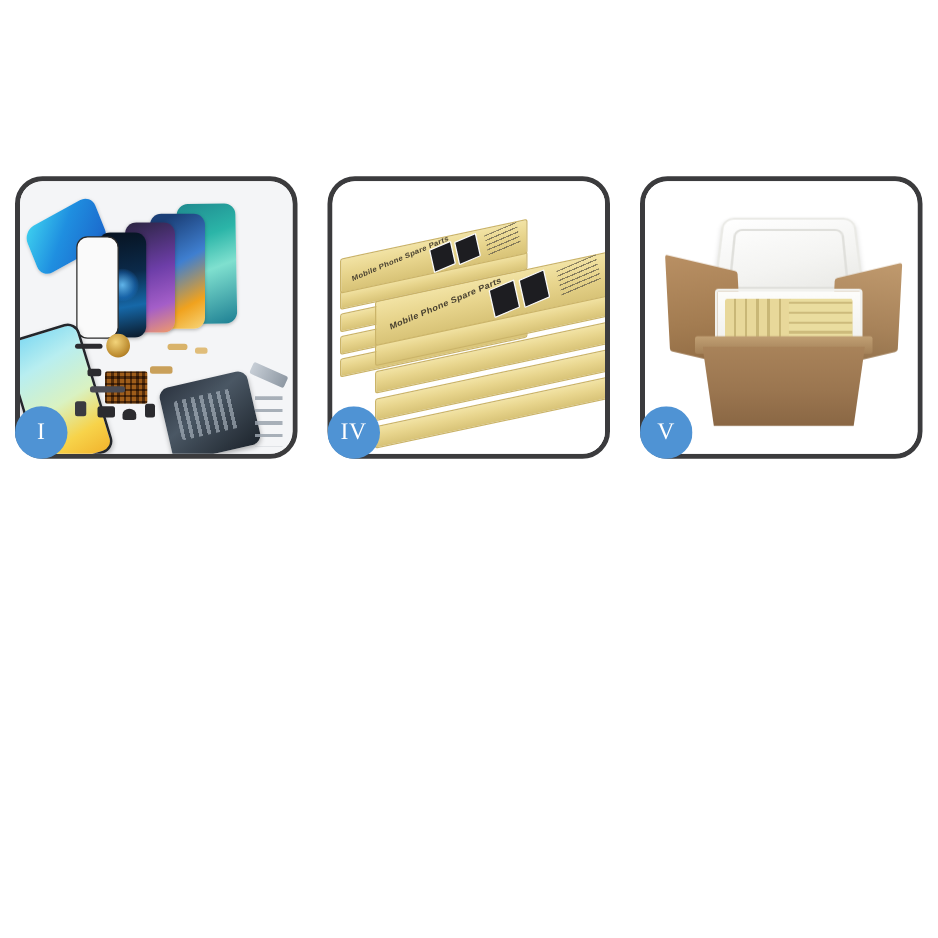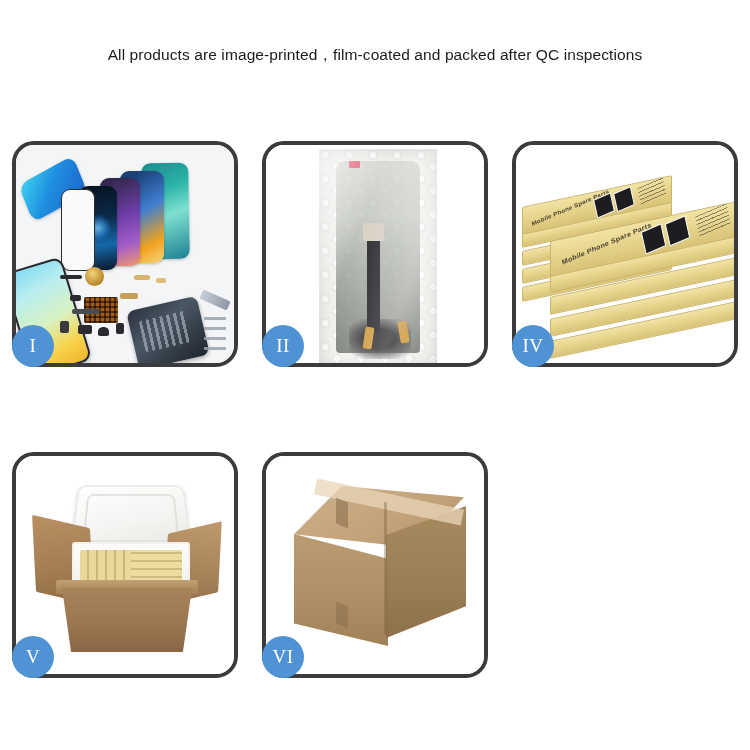--- a/index.html
+++ b/index.html
@@ -418,21 +418,20 @@
             background: rgba(120,95,62,.45); transform: skewY(22deg); }
   .seam-b { position:absolute; left: 70px; top: 148px; width: 12px; height: 22px;
             background: rgba(120,95,62,.35); transform: skewY(22deg); }
   .seam-c { position:absolute; left: 118px; top: 46px; width: 3px; height: 132px;
             background: rgba(110,88,58,.35); }
 </style>
 </head>
 <body>
 
 <div class="header">
-  <p class="page-subtitle">All products are image-printed，film-coated and packed after QC inspections</p>
 </div>
 
 <div class="grid">
 
   <div class="panel">
     <div class="panel-inner p1">
       <div class="ph-blue-flat"></div>
       <div class="ph ph-e"></div>
       <div class="ph ph-d"></div>
       <div class="ph ph-c"></div>
@@ -451,34 +450,20 @@
       <div class="chip c7"></div>
       <div class="chip c8"></div>
       <div class="chip c9"></div>
       <div class="chip c10"></div>
       <div class="tweezer"></div>
       <div class="screwline"></div>
     </div>
     <div class="badge">I</div>
   </div>
 
-  <div class="panel">
-    <div class="panel-inner p2">
-      <div class="bubblebag">
-        <div class="screen-in-bag"></div>
-        <div class="pinklabel"></div>
-        <div class="darkblob"></div>
-        <div class="flex-cable"></div>
-        <div class="conn k1"></div>
-        <div class="conn k2"></div>
-        <div class="bag-sheen"></div>
-      </div>
-    </div>
-    <div class="badge">II</div>
-  </div>
 
 
   <div class="panel">
     <div class="panel-inner p4">
       <div class="stack">
         <div class="gbox gb-l4"></div>
         <div class="gbox gb-l3"></div>
         <div class="gbox gb-l2"></div>
         <div class="gbox gb-l1"></div>
         <div class="gbox gb-a">
@@ -510,26 +495,14 @@
       <div class="foamtray">
         <div class="goldfill"></div>
         <div class="goldfill2"></div>
       </div>
       <div class="cartonrim"></div>
       <div class="cartonbody"></div>
     </div>
     <div class="badge">V</div>
   </div>
 
-  <div class="panel">
-    <div class="panel-inner p6">
-      <div class="cube-top"></div>
-      <div class="cube-left"></div>
-      <div class="cube-right"></div>
-      <div class="tape-top"></div>
-      <div class="seam-a"></div>
-      <div class="seam-b"></div>
-      <div class="seam-c"></div>
-    </div>
-    <div class="badge">VI</div>
-  </div>
 
 </div>
 
 </body></html>

